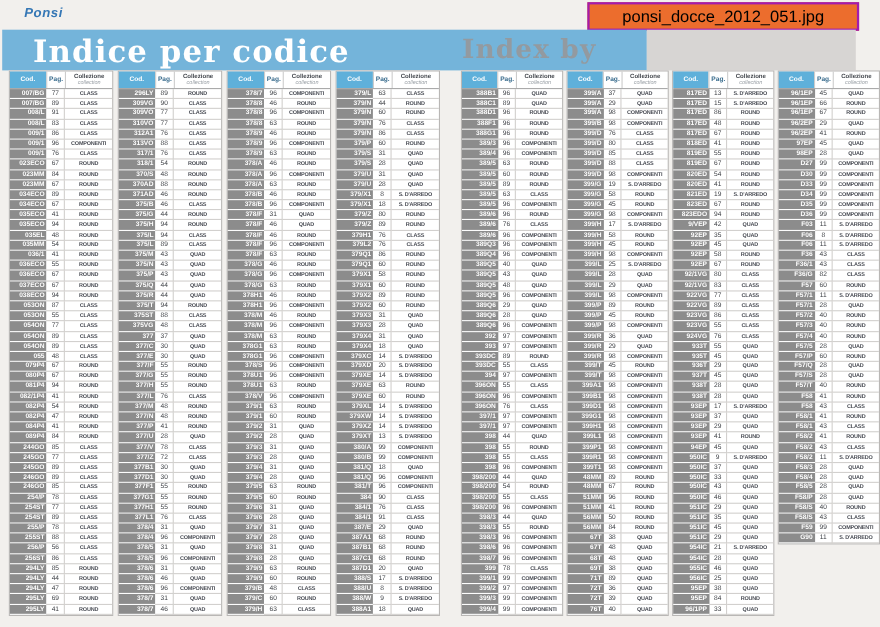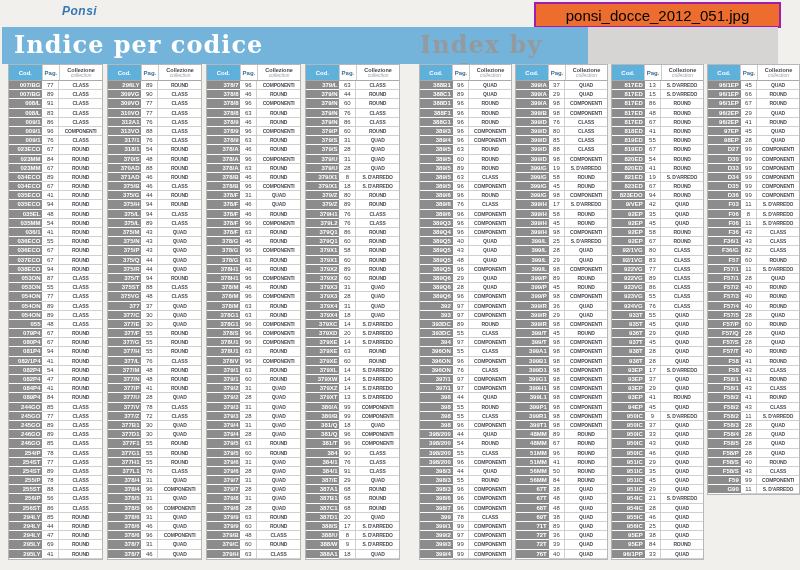--- a/index.html
+++ b/index.html
@@ -1,23 +1,23 @@
 <!DOCTYPE html>
 <html><head>
 <meta charset="utf-8">
 <style>
   html,body{margin:0;padding:0;}
   body{width:800px;height:570px;position:relative;overflow:hidden;
        background:#f2f0ed;font-family:"Liberation Sans",sans-serif;}
   .logo{position:absolute;left:22px;top:4px;font-size:12px;font-weight:bold;
-        font-style:italic;color:#3577b5;letter-spacing:.5px;margin-left:40px;}
+        font-style:italic;color:#3577b5;letter-spacing:.5px;}
   .banner{position:absolute;left:2px;top:27px;width:586px;height:37px;background:#74b4da;}
   .banner-ext{position:absolute;left:588px;top:27px;width:190px;height:37px;background:#d7d5d3;}
-  .title-it{position:absolute;left:12px;top:3px;font-family:"DejaVu Serif",serif;
-            font-weight:bold;font-size:24px;color:#ffffff;letter-spacing:1px;}
+  .title-it{position:absolute;left:28px;top:3px;font-family:"DejaVu Serif",serif;
+            font-weight:bold;font-size:28px;color:#ffffff;letter-spacing:1px;}
   .title-en{position:absolute;left:418px;top:3px;font-family:"DejaVu Serif",serif;
             font-weight:bold;font-size:24px;color:#939aa0;letter-spacing:1px;}
   .file-label{position:absolute;left:534px;top:2px;width:243px;height:22px;
               background:#ec6d2d;border:2px solid #a21caf;color:#000;
               font-size:15px;display:flex;align-items:center;justify-content:center;}
   .group{position:absolute;top:64px;display:flex;}
   #group1{left:8px;gap:4px;}
   #group2{left:419px;gap:3px;}
   .tbl{width:93px;border:1px solid #b9b7b5;background:#fff;align-self:flex-start;}
   #group2 .tbl{width:91px;}

